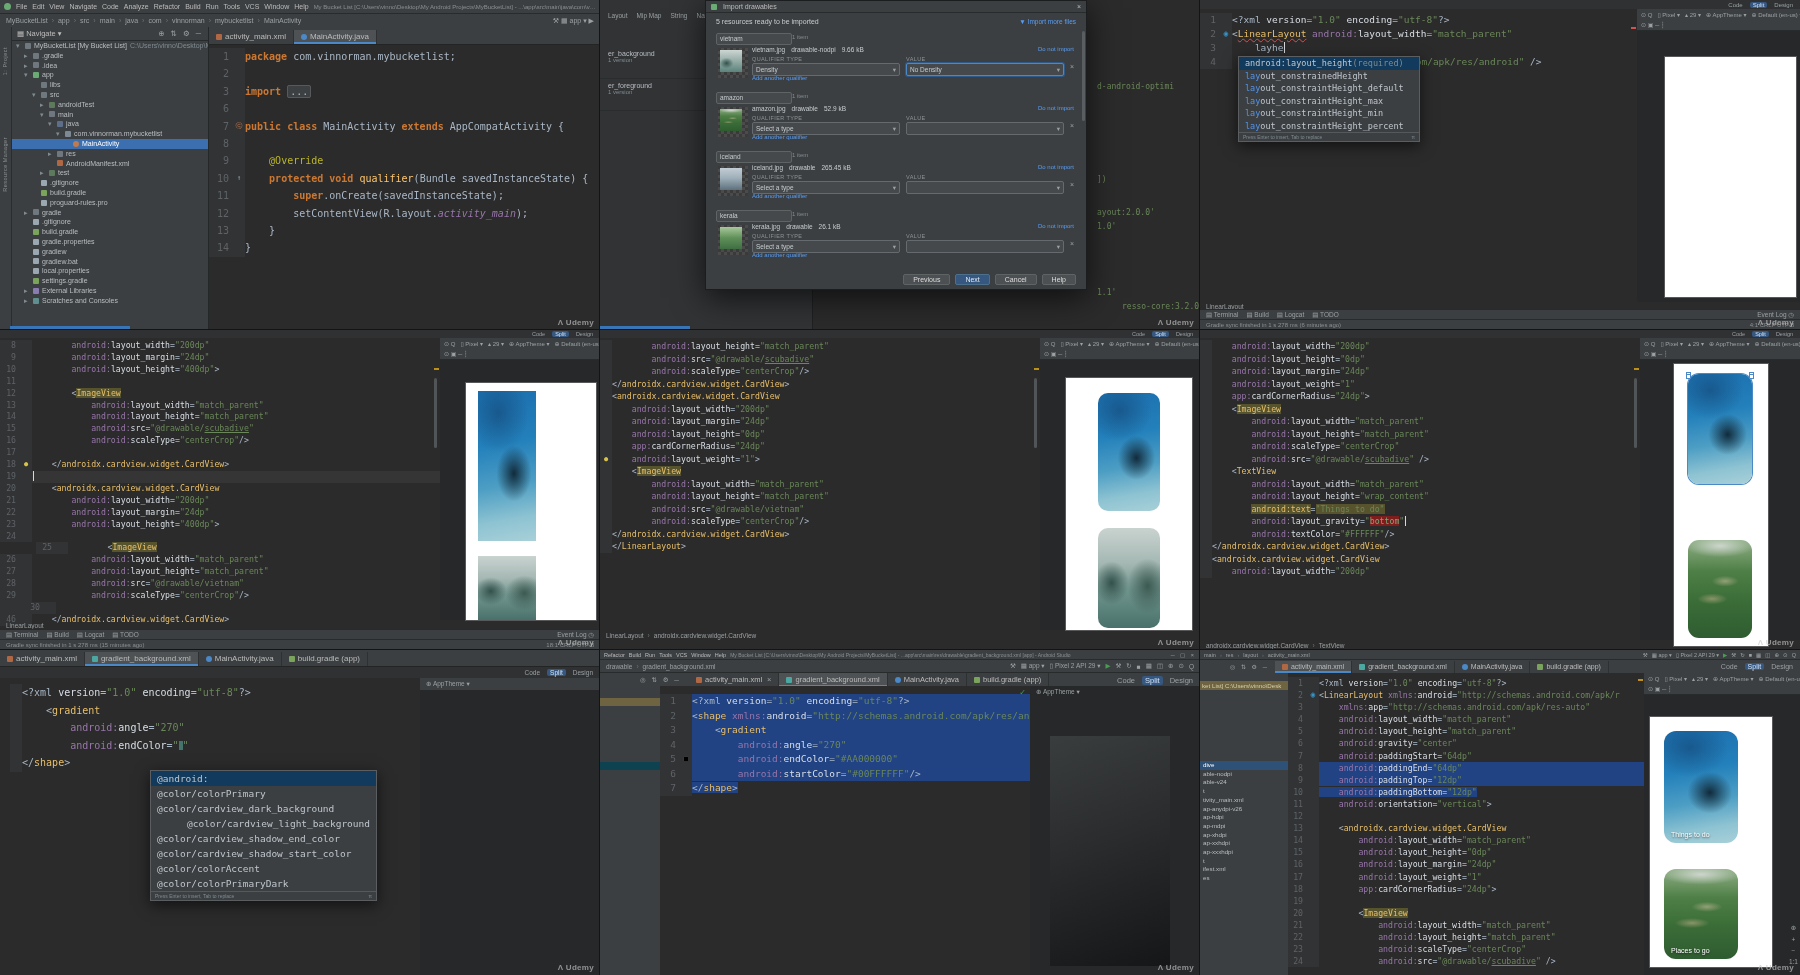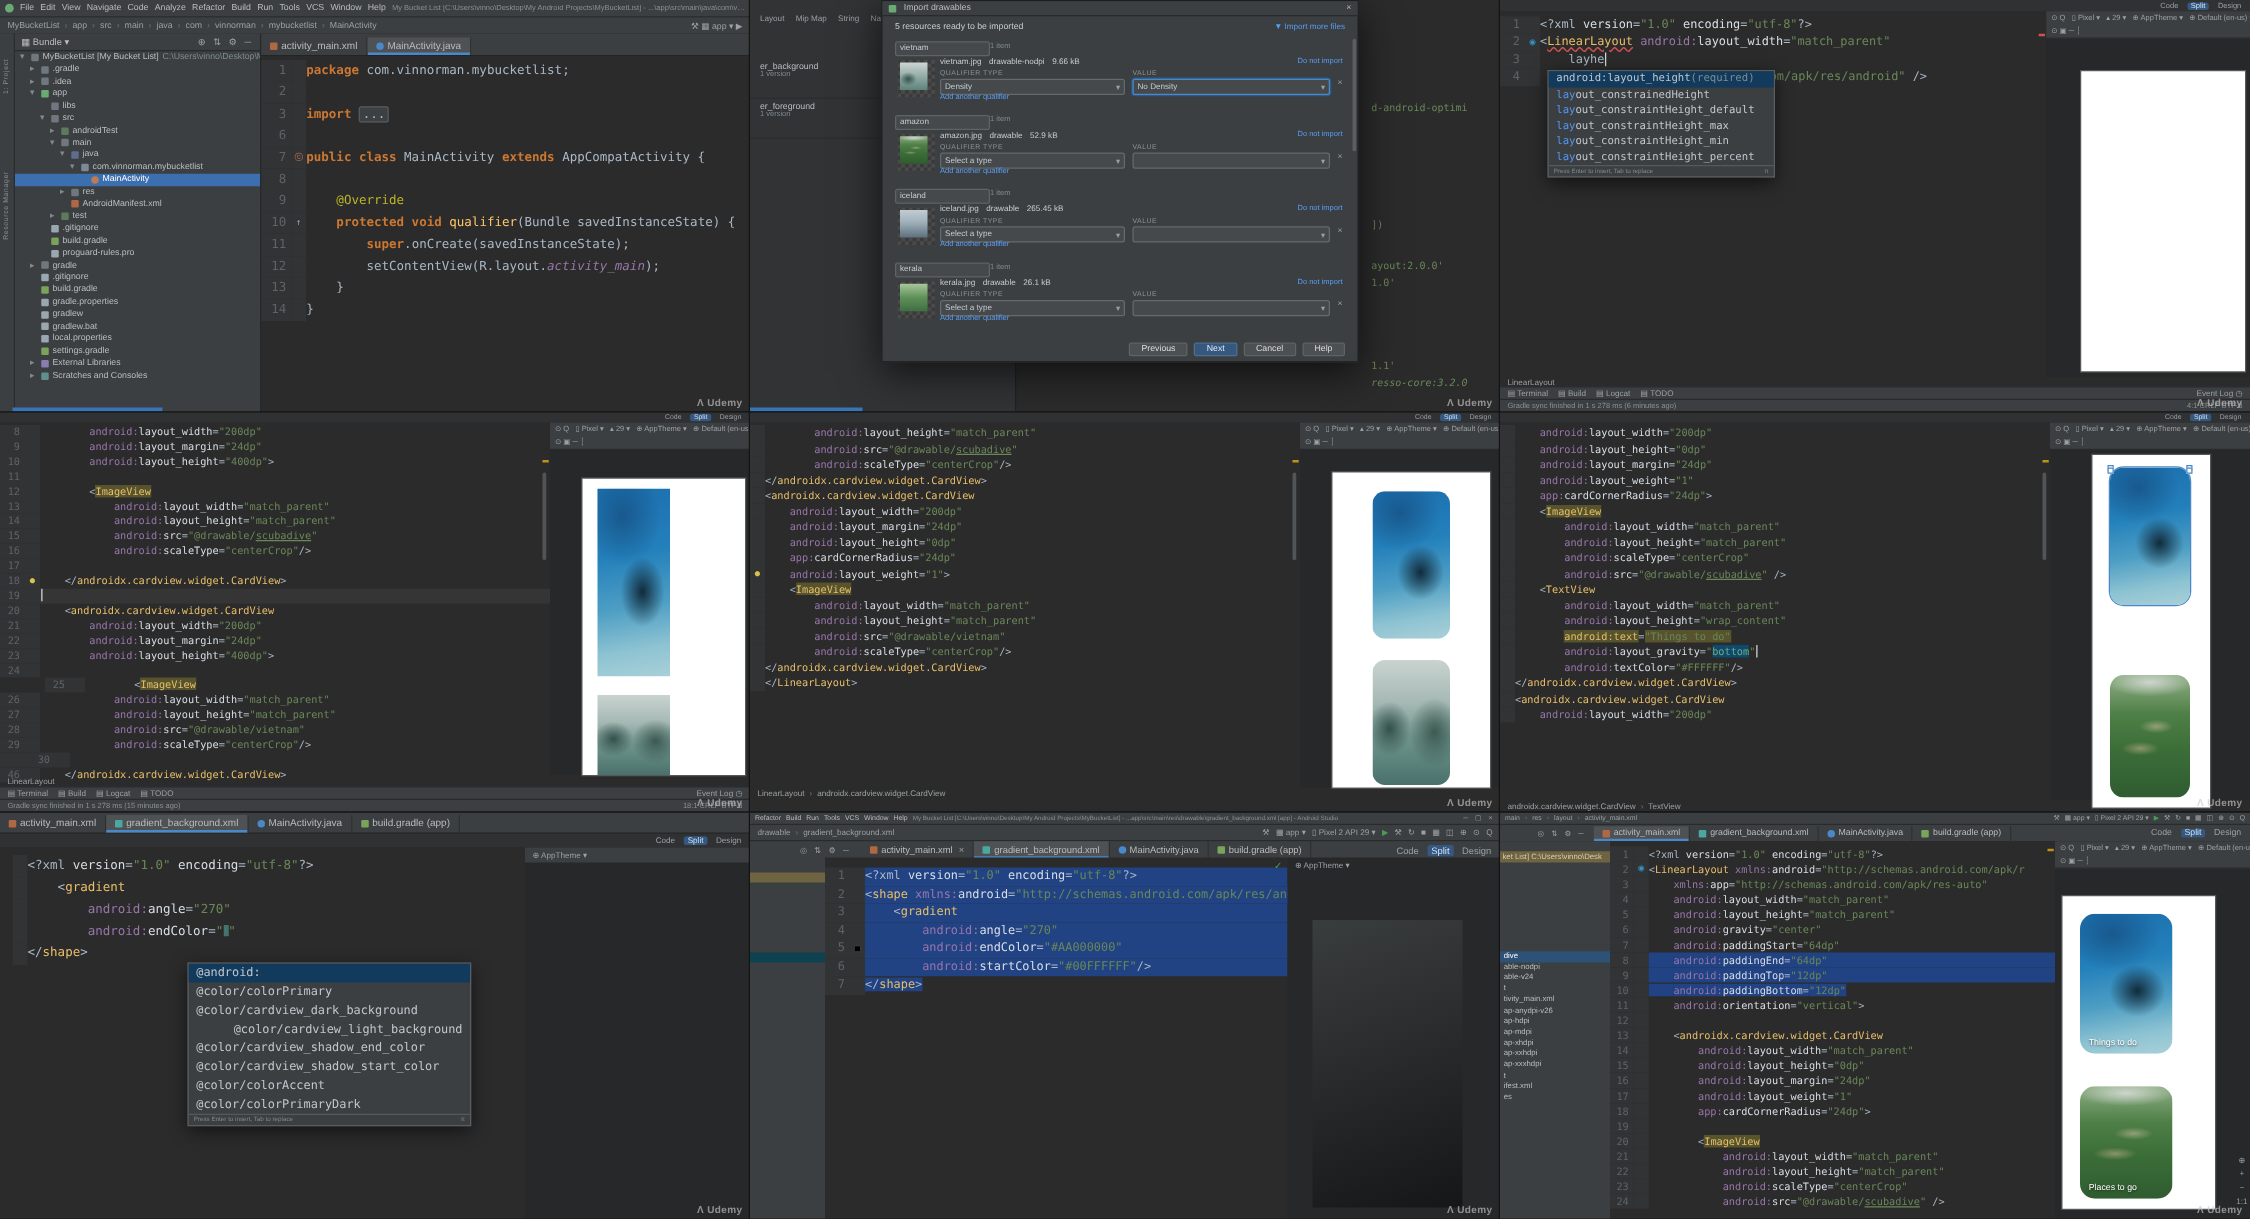--- a/index.html
+++ b/index.html
@@ -18,21 +18,21 @@
   .lt{flex:0 1 auto}
   .cl.cur{background:#353535}
   .cl.sel-eol .lt{background:#214283;flex:1 1 auto}
   .tk.p{color:#a9b7c6}.tk.k{color:#cc7832;font-weight:bold}.tk.s{color:#6a8759}
   .tk.t{color:#e8bf6a}.tk.ns{color:#9876aa}.tk.a{color:#d8dee5}
   .tk.an{color:#bbb529}.tk.m{color:#ffc66b}.tk.it{color:#9876aa;font-style:italic}
   .tk.u{color:#6a8759;text-decoration:underline}
   .tk.fold{background:#3d4043;border:1px solid #565a5d;border-radius:2px;color:#a9b7c6;padding:0 2px}
   .tk.sel{background:#214283}
   .tk.hl{background:#56532d;color:#e8bf6a}.tk.hls{background:#56532d;color:#6a8759}
-  .tk.selg{background:#0c4a6e;color:#79a87a}
+  .tk.selg{background:#7f1d1d;color:#79a87a}
   .tk.err{color:#e8bf6a;text-decoration:underline wavy #d25252 1px}
   .tk.pw{color:#bfc6cd}.tk.pb{color:#5394ec}.tk.dim{color:#7f8b91}
   .tk.caret{border-left:1px solid #d8d8d8;margin-left:1px}
   .tk.caretg{display:inline-block;width:4px;height:9px;background:#44756c;vertical-align:-1px}
   .tk.pad{display:inline-block;width:178px}
   .gic.bulb{color:#d8c24a;font-size:7px}
   .gic.blue{color:#3592c4;font-size:8px}
   .gic.cls{color:#c07a50;font-size:7px}
   .gic.ovr{color:#9aa7b0;font-size:7px}
   .gic.sw{color:#000;font-size:7px;text-shadow:0 0 1px #666}
@@ -164,21 +164,21 @@
         </div>
         <span style="margin-left: auto; color: rgb(154, 160, 163);">⚒   ▦ app ▾   ▶</span>
       </div>
       <div style="position: absolute; inset: 27px 0px 0px; display: flex;">
         <div style="width: 11px; background: rgb(60, 63, 65); border-right: 1px solid rgb(42, 45, 46); position: relative; flex: 0 0 auto;">
           <span class="vstrip" style="top: 20px; left: 2px;">1: Project</span>
           <span class="vstrip" style="top: 110px; left: 2px;">Resource Manager</span>
         </div>
         <div style="width: 196px; background: rgb(60, 63, 65); border-right: 1px solid rgb(37, 40, 41); flex: 0 0 auto; overflow: hidden;">
           <div class="bar" style="height: 13px; font-size: 7.5px; padding: 0px 5px; background: rgb(60, 63, 65);">
-            <span>▦ Bundle ▾</span>
+            <span>▦ Navigate ▾</span>
             <span style="margin-left: auto; color: rgb(154, 160, 163); letter-spacing: 2px;">⊕ ⇅ ⚙ ─</span>
           </div>
           <div style="font-size: 7px;">
             <div class="tree-row" style="height: 9.8px; line-height: 9.8px; padding-left: 4px;">
               <span class="tw">▾</span>
               <span class="ti dir"></span>
               <span>MyBucketList [My Bucket List]</span>
               <span class="tsfx"> C:\Users\vinno\Desktop\My Android Proje</span>
             </div>
             <div class="tree-row" style="height: 9.8px; line-height: 9.8px; padding-left: 12px;">
@@ -359,21 +359,21 @@
         <div style="position: absolute; left: 0px; right: 0px; top: 80px; height: 26px; border-bottom: 1px solid rgb(42, 45, 46); padding: 2px 8px; font-size: 7px; color: rgb(185, 190, 194);">
           <div>er_foreground</div>
           <div style="color: rgb(127, 139, 145); font-size: 6px;">1 version</div>
         </div>
       </div>
       <div class="mono" style="position: absolute; left: 497px; top: 82px; font-size: 8px; color: rgb(106, 135, 89); white-space: nowrap;">d-android-optimi</div>
       <div class="mono" style="position: absolute; left: 497px; top: 175px; font-size: 8px; color: rgb(106, 135, 89); white-space: nowrap;">])</div>
       <div class="mono" style="position: absolute; left: 497px; top: 208px; font-size: 8px; color: rgb(106, 135, 89); white-space: nowrap;">ayout:2.0.0'</div>
       <div class="mono" style="position: absolute; left: 497px; top: 222px; font-size: 8px; color: rgb(106, 135, 89); white-space: nowrap;">1.0'</div>
       <div class="mono" style="position: absolute; left: 497px; top: 288px; font-size: 8px; color: rgb(106, 135, 89); white-space: nowrap;">1.1'</div>
-      <div class="mono" style="position: absolute; left: 497px; top: 302px; font-size: 8px; color: rgb(106, 135, 89); white-space: nowrap; font-style: italic;">resso-core:3.2.0</div>
+      <div class="mono" style="position: absolute; left: 522px; top: 302px; font-size: 8px; color: rgb(106, 135, 89); white-space: nowrap;">resso-core:3.2.0</div>
       <div class="dlg" style="left: 105px; top: 0px; width: 380px; height: 288px;">
         <div class="bar" style="height: 11px; font-size: 7px; padding: 0px 5px; background: rgb(60, 63, 65);">
           <div style="position: static; width: 6px; height: 6px; background: rgb(106, 171, 115); border-radius: 1px; flex: 0 0 auto;"></div>
           <span>Import drawables</span>
           <span style="margin-left: auto; color: rgb(185, 190, 194);">×</span>
         </div>
         <div style="display: flex; justify-content: space-between; align-items: center; padding: 5px 10px; font-size: 7px; color: rgb(198, 204, 208);">
           <span>5 resources ready to be imported</span>
           <span class="blink" style="font-size: 6.5px;">▼ Import more files</span>
         </div>

